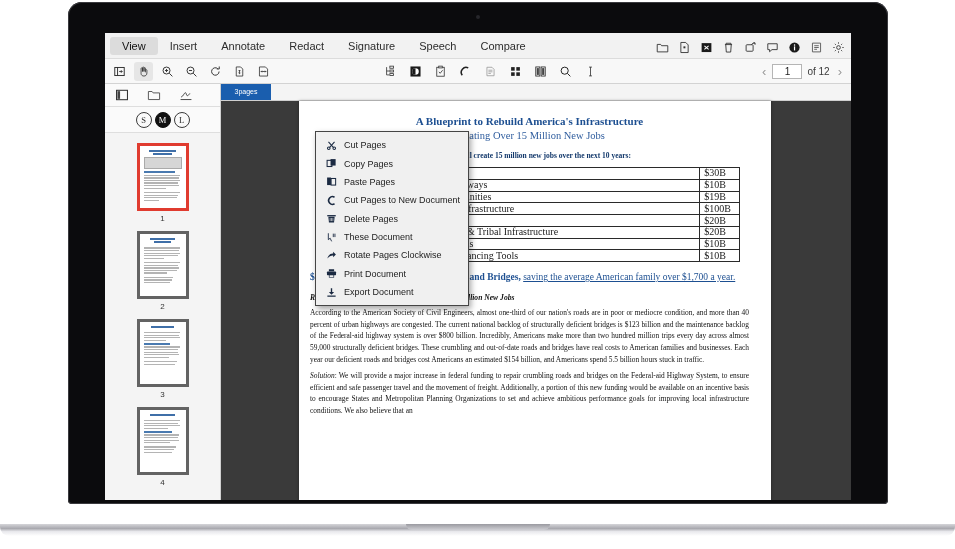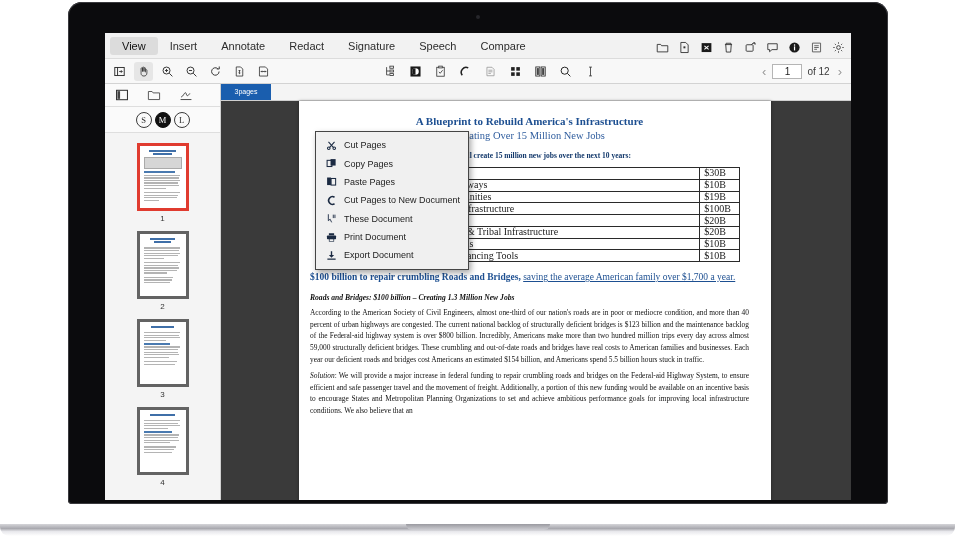--- a/index.html
+++ b/index.html
@@ -636,26 +636,44 @@
                 <div class="ctxitem">
                   <span class="ctxicon">
                     <svg viewBox="0 0 16 16" width="11" height="11" fill="none" stroke="#1b2a42" stroke-width="2.4">
                       <path d="M12.4 3.2A5.6 5.6 0 1 0 12.4 12.8"></path>
                     </svg>
                   </span>
                   <span>Cut Pages to New Document</span>
                 </div>
                 <div class="ctxitem">
                   <span class="ctxicon">
+                    <svg viewBox="0 0 16 16" width="11" height="11">
+                      <rect x="1.8" y="3" width="12.4" height="1.9" fill="#1b2a42"></rect>
+                      <path d="M3.4 5.4h9.2l-.9 8.4H4.3z" fill="#1b2a42"></path>
+                      <path d="M6 7.2v4.6M8 7.2v4.6M10 7.2v4.6" stroke="#f0f0f0" stroke-width=".9"></path>
+                    </svg>
+                  </span>
+                  <span>Delete Pages</span>
+                </div>
+                <div class="ctxitem">
+                  <span class="ctxicon">
                     <svg viewBox="0 0 16 16" width="11" height="11" fill="none" stroke="#1b2a42" stroke-width="1.3">
                       <path d="M3.4 1.8v9.4l2.6-2.2 2.2 4.6"></path>
                         <path d="M10.6 2.4v5M13 2.4v5"></path>
                     </svg>
                   </span>
                   <span>These Document</span>
+                </div>
+                <div class="ctxitem">
+                  <span class="ctxicon">
+                    <svg viewBox="0 0 16 16" width="11" height="11">
+                      <path d="M2 12.4C3 7.6 6.6 5 10.4 5.2V2.4L14.4 6.6 10.4 10.6V7.9C7.4 7.8 4.4 9.2 2 12.4z" fill="#1b2a42"></path>
+                    </svg>
+                  </span>
+                  <span>Rotate Pages Clockwise</span>
                 </div>
                 <div class="ctxitem">
                   <span class="ctxicon">
                     <svg viewBox="0 0 16 16" width="11" height="11">
                       <rect x="4.2" y="1.8" width="7.6" height="3" fill="#1b2a42"></rect>
                       <rect x="1.4" y="5" width="13.2" height="5.4" rx="1" fill="#1b2a42"></rect>
                       <rect x="4.2" y="9.6" width="7.6" height="4.4" fill="#1b2a42"></rect>
                       <rect x="5.2" y="10.6" width="5.6" height="2.6" fill="#f0f0f0"></rect>
                     </svg>
                   </span>

